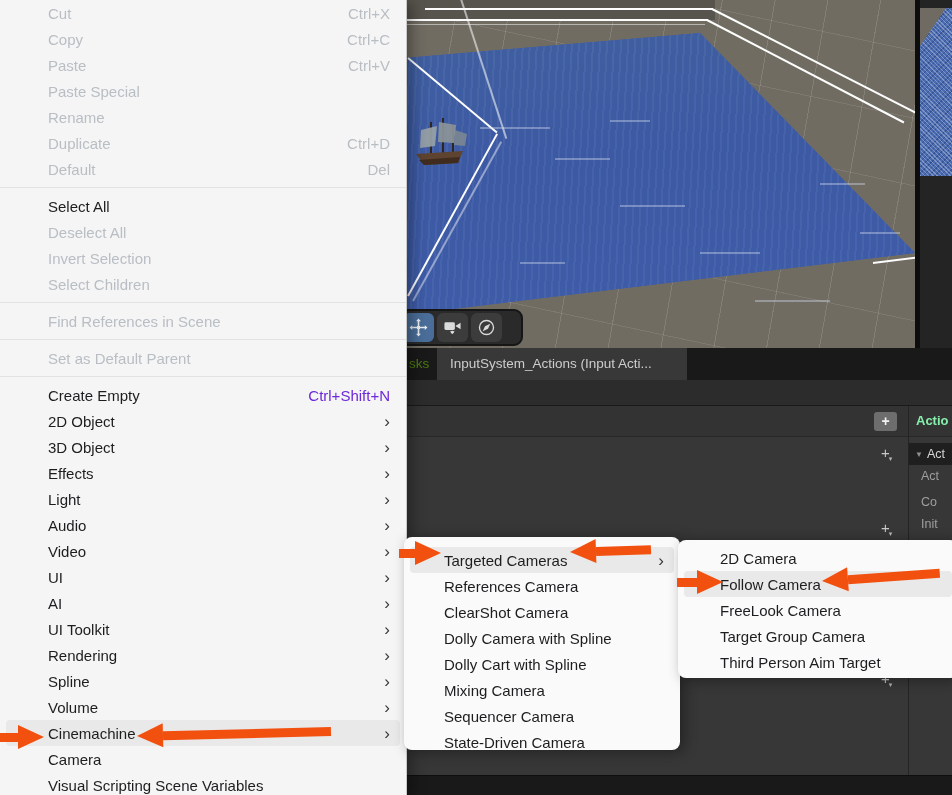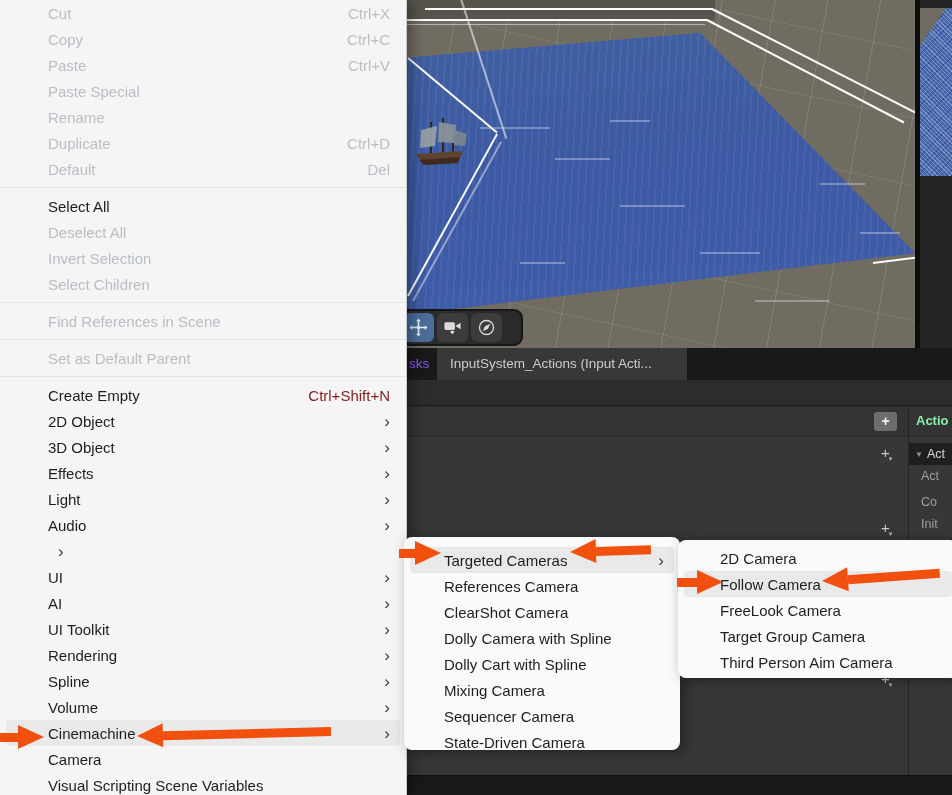--- a/index.html
+++ b/index.html
@@ -28,21 +28,21 @@
   #rview{position:absolute;left:920px;top:0;width:32px;height:348px;background:#242424;}
   #rv-water{position:absolute;left:0;top:8px;width:32px;height:168px;background-color:#4a6bb0;
     background-image:
       repeating-linear-gradient(45deg, rgba(255,255,255,.28) 0 1px, transparent 1px 3px),
       repeating-linear-gradient(-45deg, rgba(15,35,90,.35) 0 1px, transparent 1px 4px);}
   #rv-water::before{content:"";position:absolute;left:0;top:0;width:26px;height:38px;background:#6f6b62;
     clip-path:polygon(0 0,100% 0,0 100%);}
 
   
   #tabbar{position:absolute;left:405px;top:348px;width:547px;height:32px;background:#191919;}
-  .tab{height:32px;line-height:32px;font-size:13.5px;color:#8b5cf6;white-space:nowrap;overflow:hidden;}
+  .tab{height:32px;line-height:32px;font-size:13.5px;color:#4d7c0f;white-space:nowrap;overflow:hidden;}
   #tab-partial{position:absolute;left:0;top:0;width:32px;padding-left:4px;}
   #tab-active{position:absolute;left:32px;top:0;width:250px;background:#383838;color:#cdcdcd;padding-left:13px;box-sizing:border-box;}
   #subheader{position:absolute;left:405px;top:380px;width:547px;height:26px;background:#2c2c2c;border-bottom:1px solid #1a1a1a;box-sizing:border-box;}
   #panel{position:absolute;left:405px;top:406px;width:547px;height:369px;background:#373737;}
   #panel-header{position:absolute;left:0;top:0;width:547px;height:31px;background:#333333;border-bottom:1px solid #282828;box-sizing:border-box;}
   #add-btn{position:absolute;right:55px;top:6px;width:23px;height:19px;background:#6d6d6d;border-radius:3px;
     color:#f2f2f2;font-size:14px;font-weight:bold;text-align:center;line-height:18px;}
   #panel-vdiv{position:absolute;left:503px;top:0;width:1px;height:369px;background:#242424;}
   #props-header{position:absolute;left:511px;top:7px;font-size:13px;font-weight:bold;color:#86efac;white-space:nowrap;}
   #tree-row{position:absolute;left:504px;top:37px;width:43px;height:22px;background:#1f1f1f;
@@ -58,21 +58,21 @@
   .menu{background:#f5f5f5;box-shadow:4px 2px 14px rgba(0,0,0,.38);box-sizing:border-box;}
   #main-menu{position:absolute;left:0;top:0;width:407px;height:795px;z-index:10;
     border-right:1px solid #c9c9c9;overflow:hidden;}
   #sub-menu{position:absolute;left:404px;top:537px;width:276px;height:213px;padding-top:10px;border-radius:8px;z-index:11;background:#fafafa;}
   #sub-menu2{position:absolute;left:678px;top:540px;width:280px;height:138px;padding-top:5px;border-radius:8px;z-index:12;background:#fafafa;}
   .mi{height:26px;display:flex;align-items:center;margin:0 6px;padding:0 10px 0 42px;border-radius:4px;
       font-size:15px;color:#1d1d1f;box-sizing:border-box;white-space:nowrap;}
   #sub-menu .mi{padding-left:34px;}
   #sub-menu2 .mi{padding-left:36px;}
   .mi .lab{flex:1;}
-  .mi .sc{color:#7f1d1d;margin-left:20px;}
+  .mi .sc{color:#6d28d9;margin-left:20px;}
   .mi .chev{color:#3a3a3a;font-size:17px;margin-left:10px;line-height:1;}
   .mi.disabled{color:#b9bec4;}
   .mi.disabled .sc{color:#b9bec4;}
   .mi.hl{background:#e9e9e9;}
   .sep{height:1px;background:#e2e2e2;margin:5px 0;}
 
   
   .arr{position:absolute;display:flex;align-items:center;z-index:30;transform-origin:left center;}
   .arr .tail{height:9px;background:#f2500f;}
   .arr .head-r{width:0;height:0;border-top:12px solid transparent;border-bottom:12px solid transparent;border-left:26px solid #f2500f;}
@@ -240,20 +240,21 @@
     </div>
     <div class="mi">
       <span class="lab">Light</span>
       <span class="chev">›</span>
     </div>
     <div class="mi">
       <span class="lab">Audio</span>
       <span class="chev">›</span>
     </div>
     <div class="mi">
+      <span class="lab">Video</span>
       <span class="chev">›</span>
     </div>
     <div class="mi">
       <span class="lab">UI</span>
       <span class="chev">›</span>
     </div>
     <div class="mi">
       <span class="lab">AI</span>
       <span class="chev">›</span>
     </div>
@@ -322,21 +323,21 @@
     <div class="mi hl">
       <span class="lab">Follow Camera</span>
     </div>
     <div class="mi">
       <span class="lab">FreeLook Camera</span>
     </div>
     <div class="mi">
       <span class="lab">Target Group Camera</span>
     </div>
     <div class="mi">
-      <span class="lab">Third Person Aim Camera</span>
+      <span class="lab">Third Person Aim Target</span>
     </div>
   </div>
 
 <div class="arr" style="left:0;top:725px;">
   <div class="tail" style="width:18px;"></div>
     <div class="head-r"></div>
   </div>
 <div class="arr" style="left:137px;top:724px;transform:rotate(-1.5deg);">
   <div class="head-l"></div>
     <div class="tail" style="width:168px;"></div>

